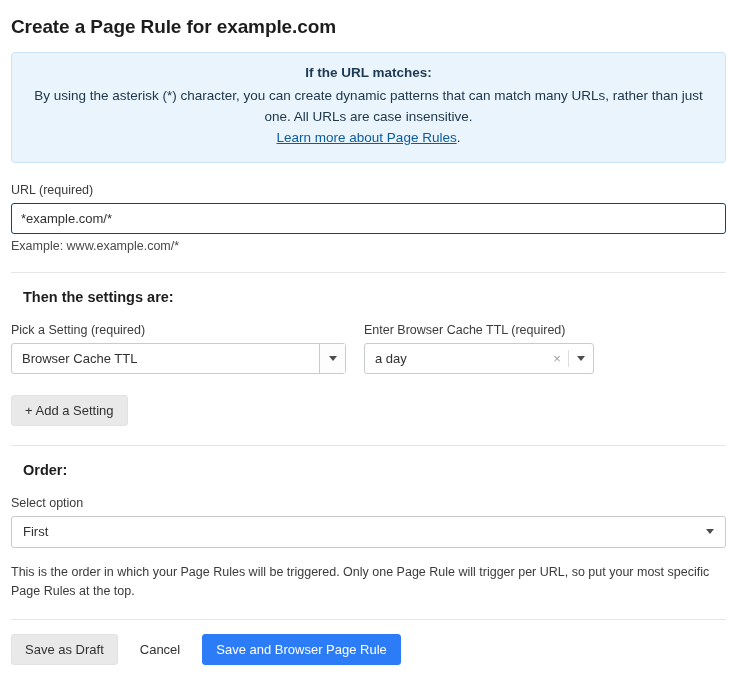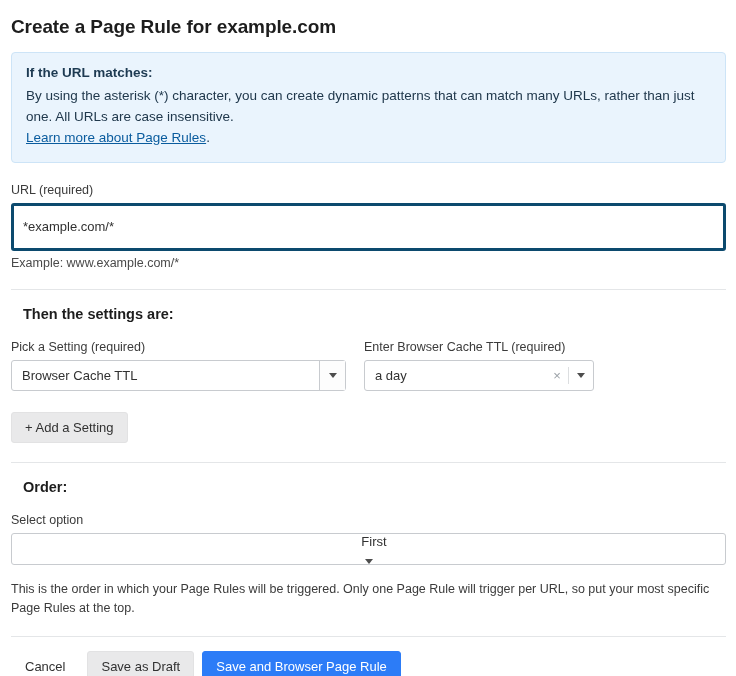--- a/index.html
+++ b/index.html
@@ -26,20 +26,21 @@
     margin: 6px 0 14px 0;
     letter-spacing: -0.1px;
   }
   
   .callout {
     background: #eaf4fd;
     border: 1px solid #cde4f7;
     border-radius: 4px;
     padding: 12px 14px 13px 14px;
     margin-bottom: 20px;
+    text-align: center;
   }
   .callout-title {
     font-weight: bold;
     font-size: 13.5px;
     color: #1d3a52;
     margin-bottom: 6px;
   }
   .callout-body {
     font-size: 13.5px;
     line-height: 1.55;
@@ -50,22 +51,22 @@
     text-decoration: underline;
   }
   
   .field-label {
     font-size: 12.5px;
     color: #3b3b3b;
     margin-bottom: 6px;
   }
   .text-input {
     width: 100%;
-    height: 48px;
-    border: 3px solid #0c4a6e;
+    height: 31px;
+    border: 1px solid #0c4a6e;
     border-radius: 3px;
     padding: 0 9px;
     font-size: 13px;
     font-family: "Liberation Sans", sans-serif;
     color: #313131;
     background: #fff;
     outline: none;
   }
   .field-hint {
     font-size: 12.5px;
@@ -177,21 +178,20 @@
   }
   .wide-select {
     position: relative;
     height: 32px;
     border: 1px solid #c8cbcf;
     border-radius: 3px;
     background: #fff;
     display: flex;
     align-items: center;
     font-size: 13px;
-    flex-direction: column;
   }
   .wide-select .select-value { padding-left: 11px; }
   .footer {
     display: flex;
     align-items: center;
     gap: 8px;
     margin-top: 14px;
   }
 </style>
 </head>
@@ -259,18 +259,18 @@
       <span class="select-arrow-plain" style="width:30px">
         <span class="caret"></span>
       </span>
     </div>
     <div class="order-hint">This is the order in which your Page Rules will be triggered. Only one Page Rule will trigger per URL, so put your most specific Page Rules at the top.</div>
   </div>
 
   <hr class="divider">
 
   <div class="footer">
+    <button class="btn btn-grey">Save as Draft</button>
     <button class="btn btn-white">Cancel</button>
-    <button class="btn btn-grey">Save as Draft</button>
     <button class="btn btn-blue">Save and Browser Page Rule</button>
   </div>
 
 </div>
 
 </body></html>

